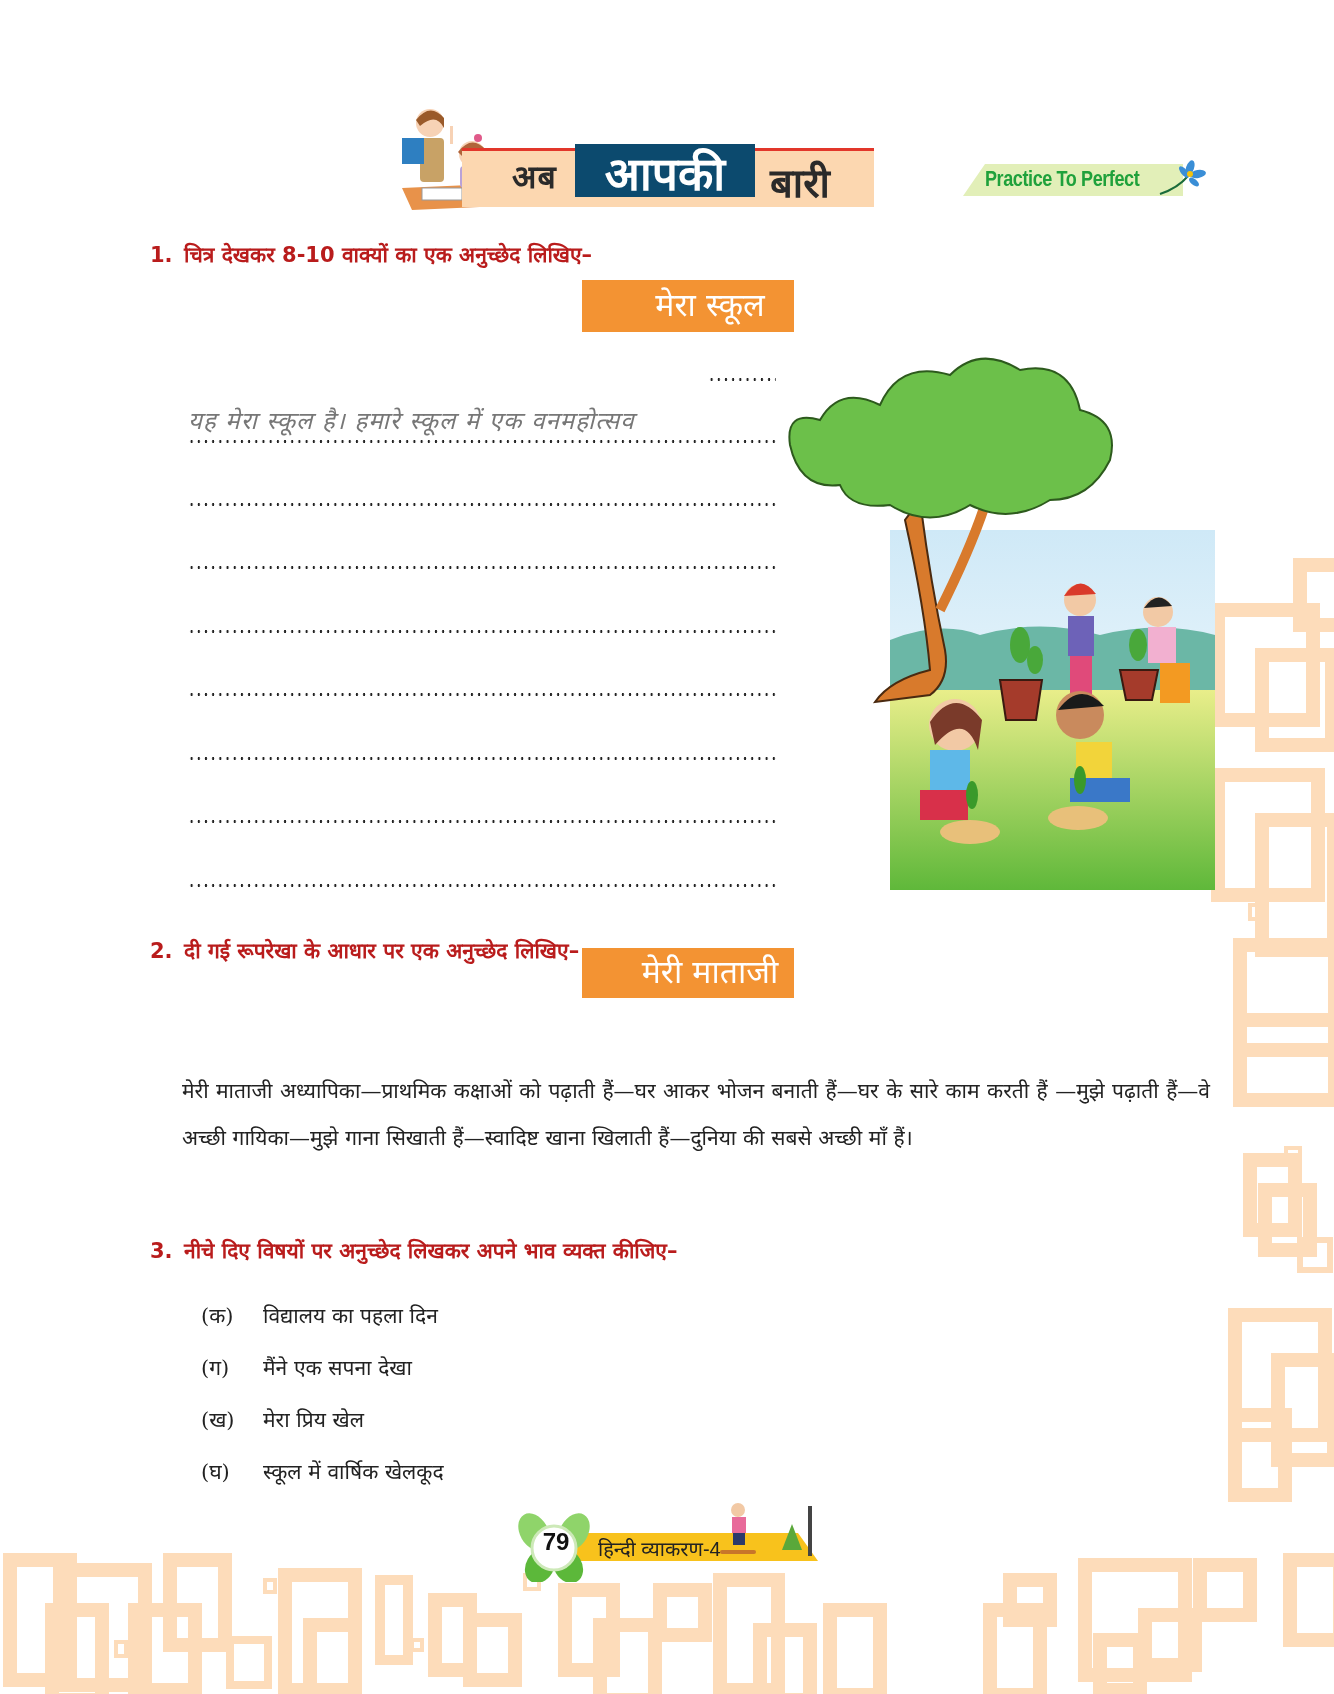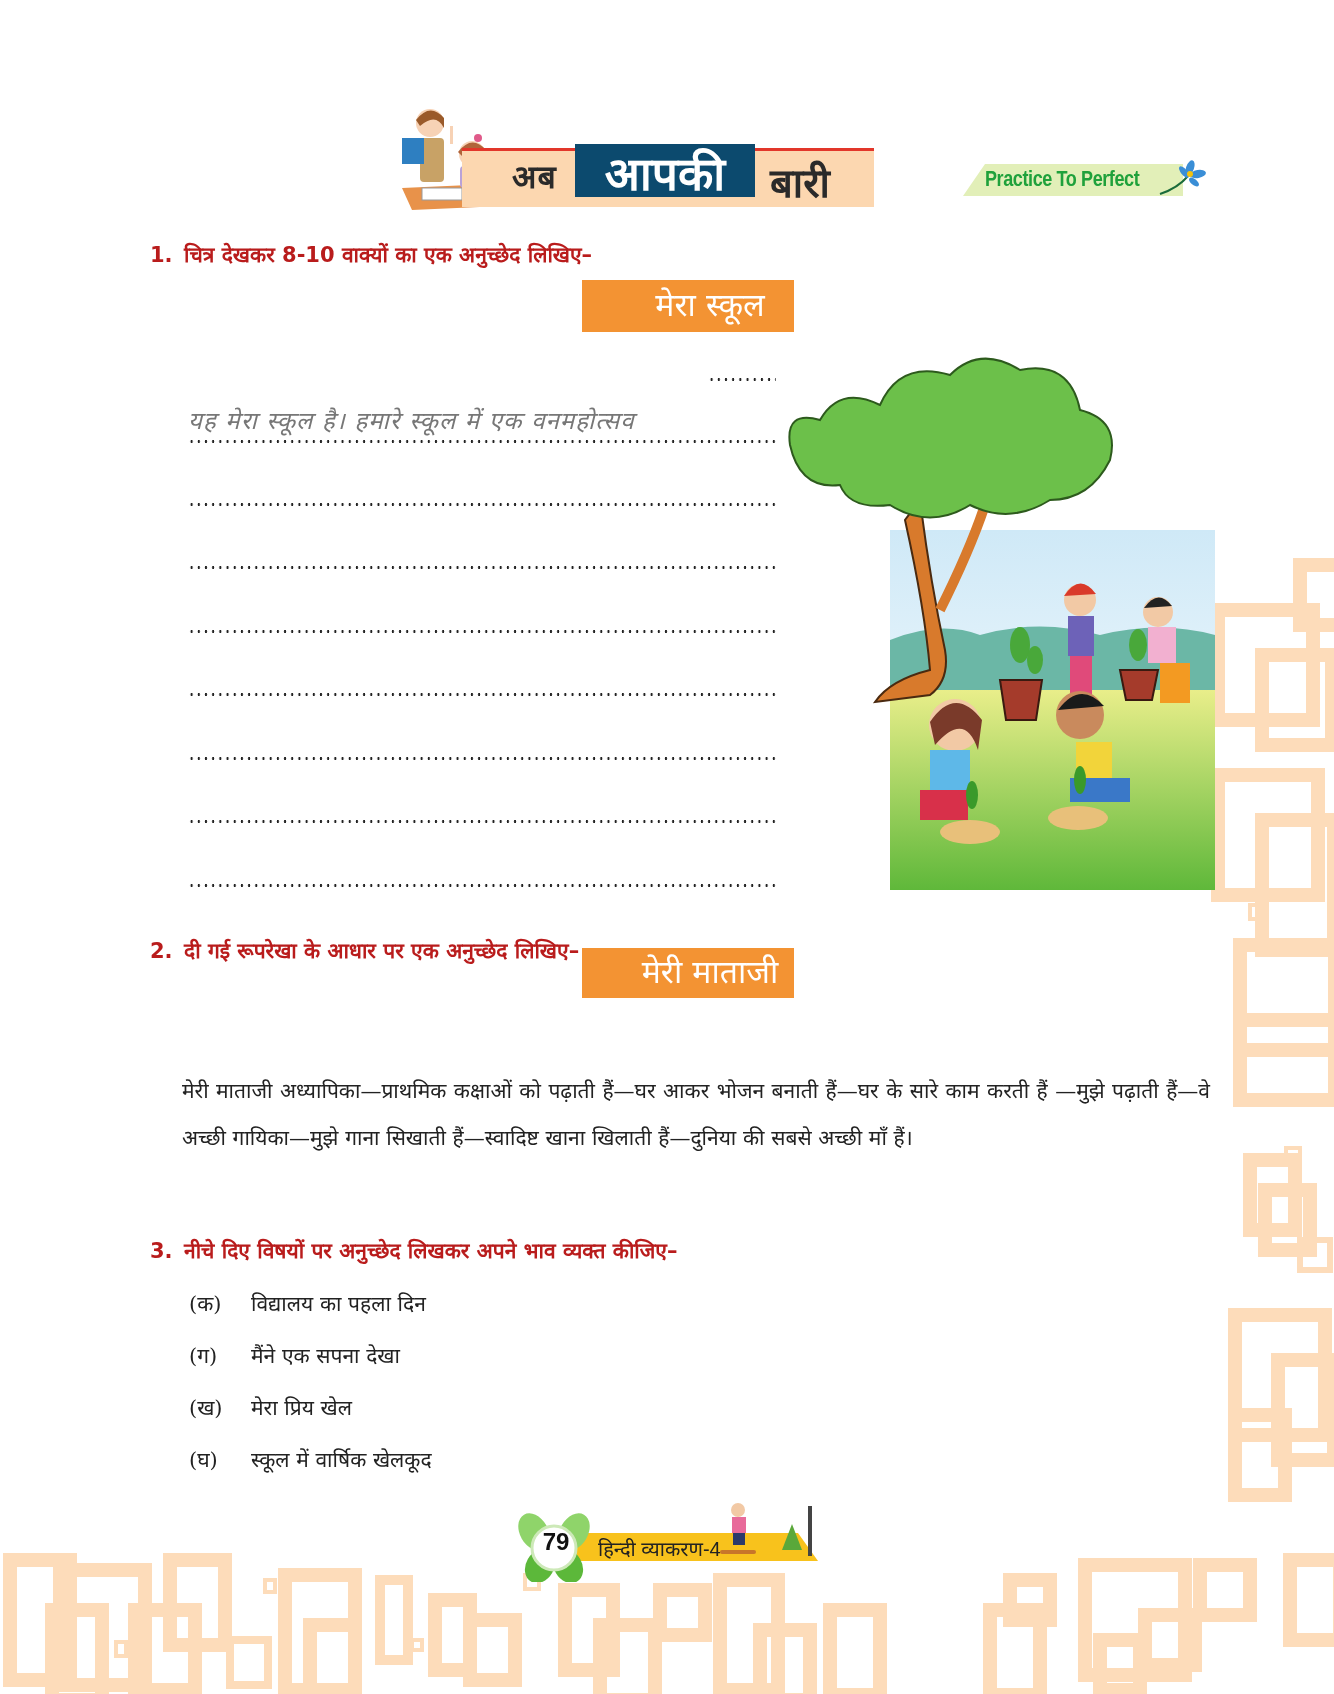--- a/index.html
+++ b/index.html
@@ -63,21 +63,21 @@
   .handwriting {
     left: 188px; top: 363px; font-family: "DejaVu Serif", serif; font-style: italic;
     font-size: 24px; color: #777; letter-spacing: 1px; white-space: nowrap; margin-top: 40px;
   }
 
   .para {
     left: 182px; top: 1068px; width: 1028px; font-family: "DejaVu Serif", serif;
     font-size: 21px; line-height: 47px; color: #222; text-align: justify;
   }
 
-  .topic-list { left: 185px; top: 1278px; list-style: none; margin: 4px; padding: 0; }
+  .topic-list { left: 185px; top: 1278px; list-style: none; margin: 16px; padding: 0; }
   .topic-list li {
     font-family: "DejaVu Serif", serif; font-size: 21px; height: 52px; line-height: 44px;
     color: #222; white-space: nowrap;
   }
   .topic-list .label { display: inline-block; width: 62px; }
 
   
   .footer-ribbon {
     left: 568px; top: 1533px; width: 250px; height: 28px; background: #f8c21c;
     clip-path: polygon(0 0, 92% 0, 100% 100%, 0 100%);

